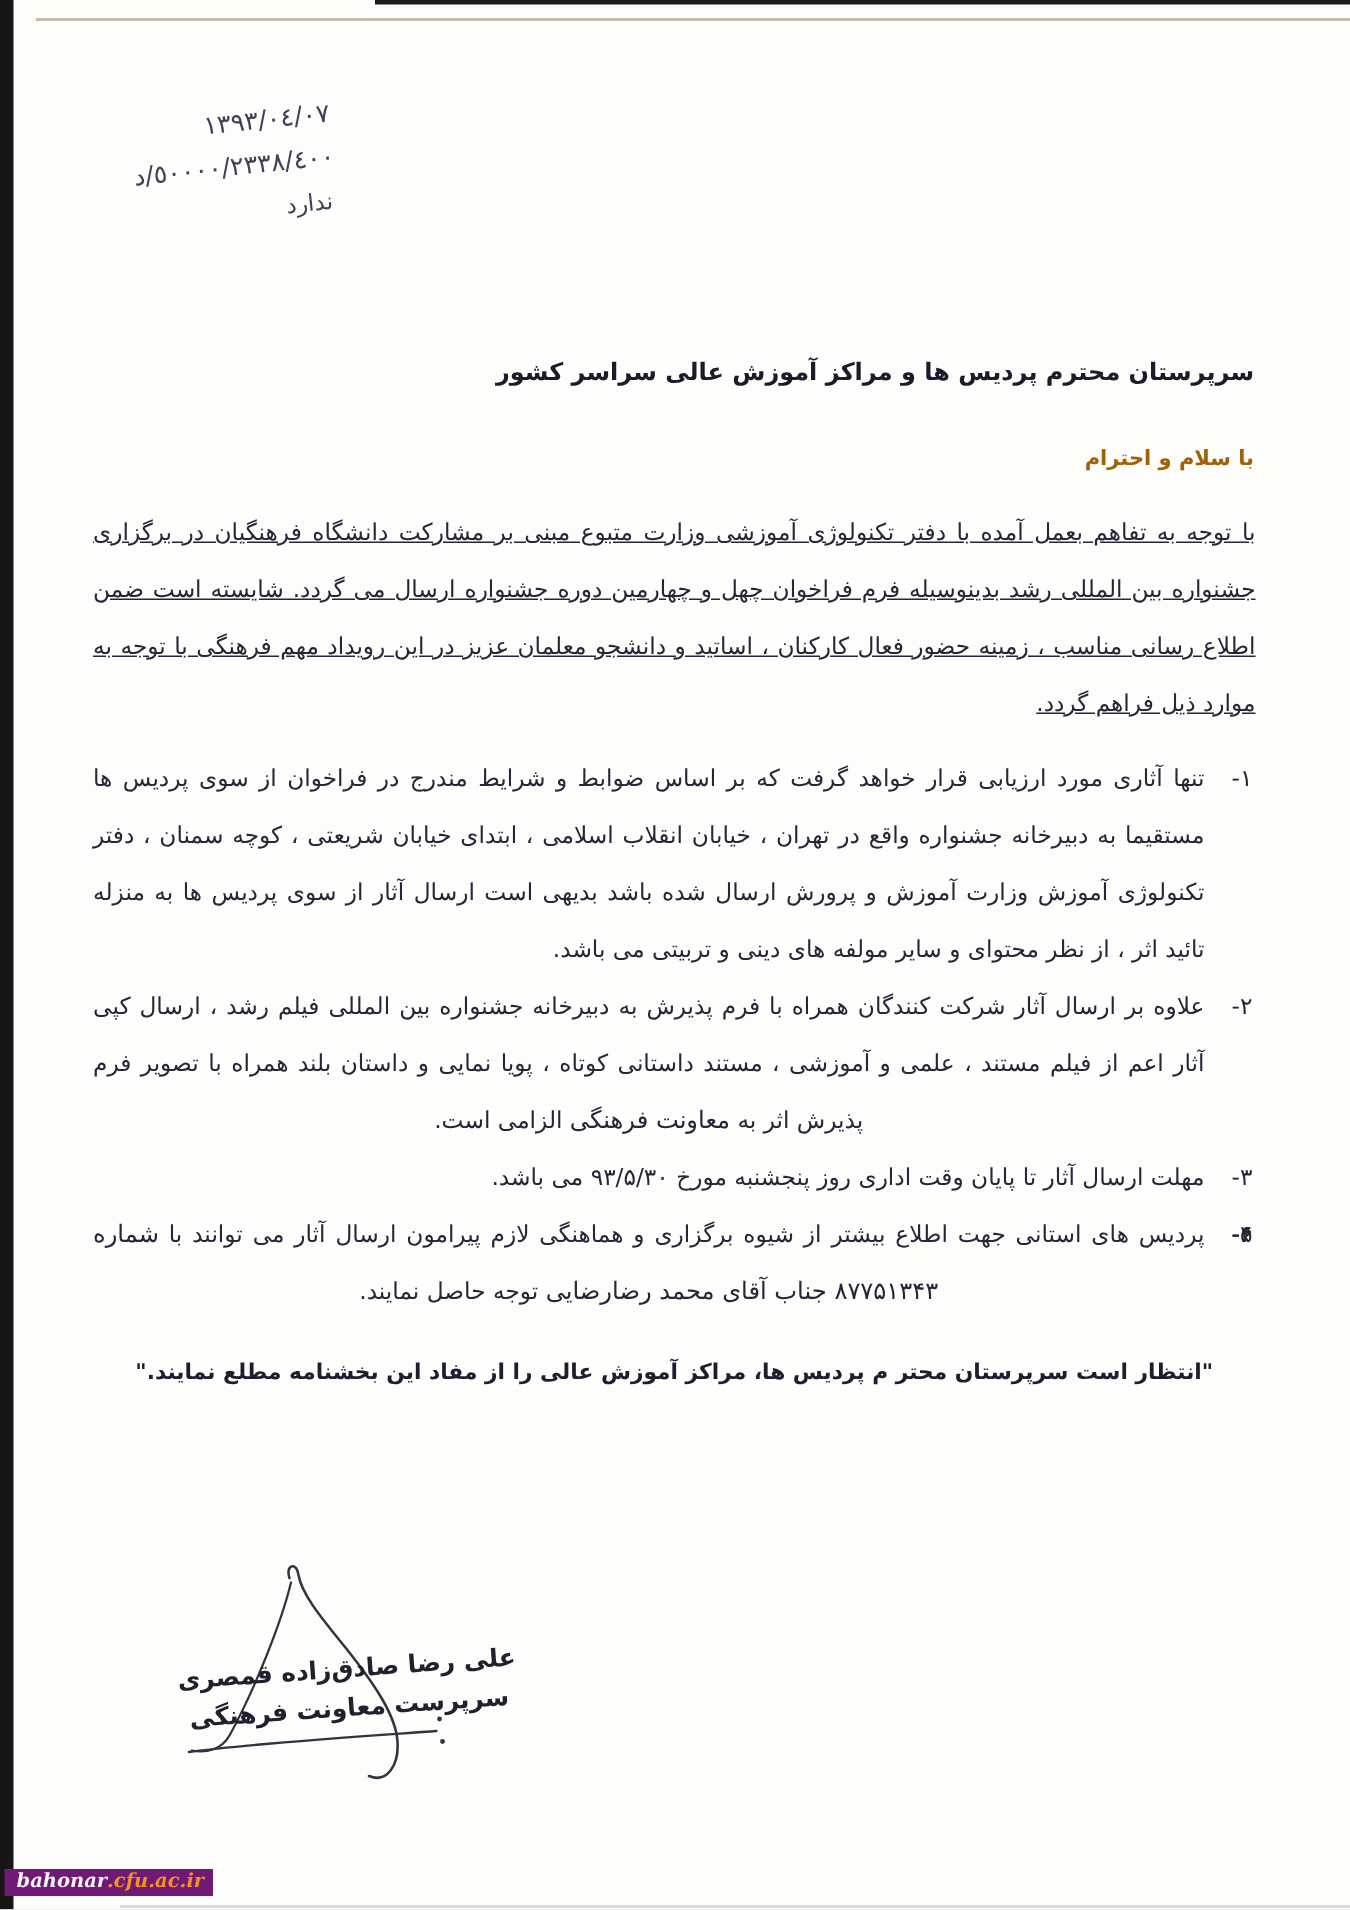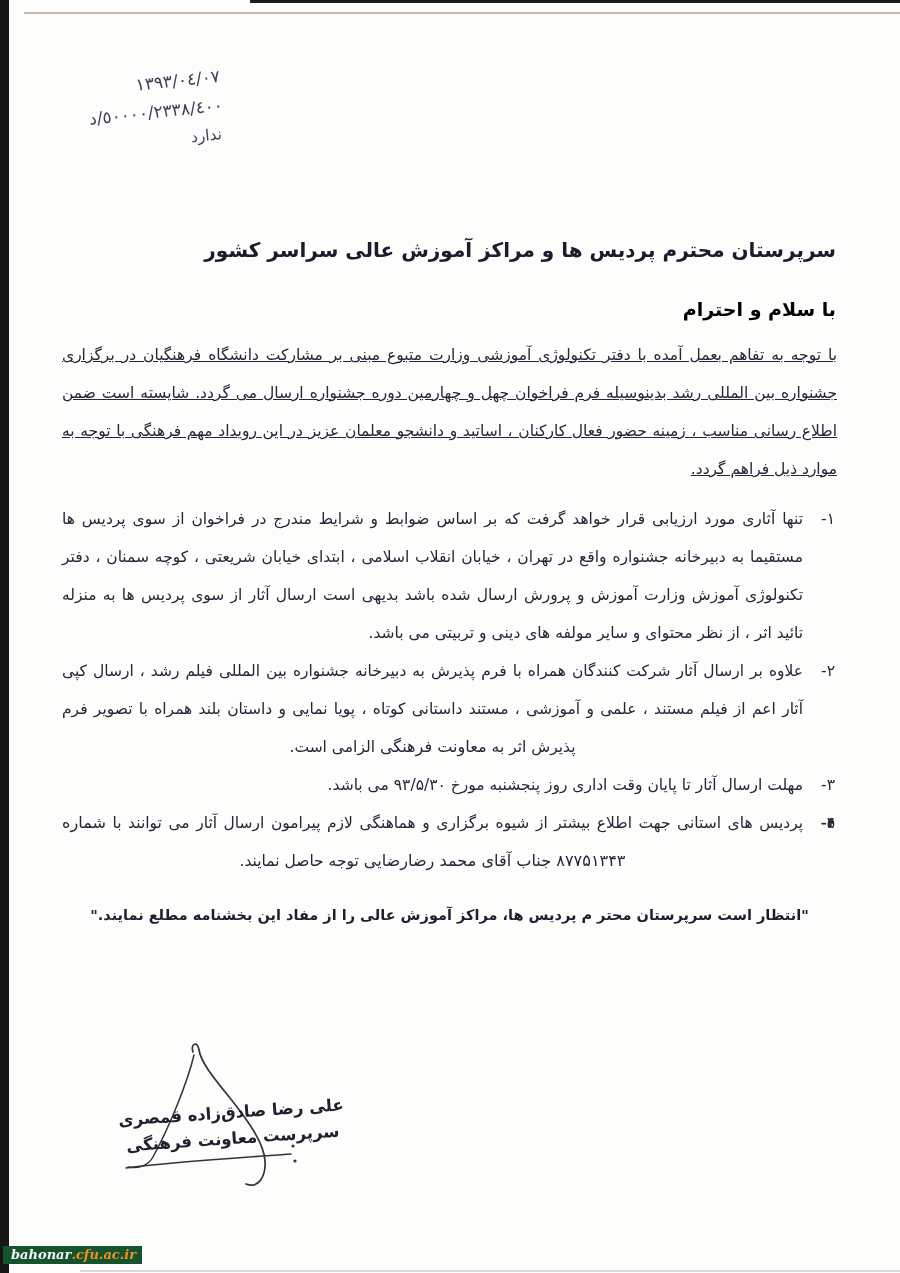--- a/index.html
+++ b/index.html
@@ -23,25 +23,25 @@
     position:absolute;top:62px;right:682px;
     transform:rotate(-6deg);transform-origin:top right;
     text-align:right;color:#404058;font-size:17px;line-height:29px;
     white-space:nowrap;
   }
   .stamp .attachment{font-size:15.5px;padding-right:4px;}
   .ltr-visual{direction:ltr;unicode-bidi:bidi-override;display:inline-block;}
 
   .recipient{
     position:absolute;top:238px;right:64px;
-    font-size:20px;font-weight:bold;color:#1b1b2b;margin-left:28px;
+    font-size:16px;font-weight:bold;color:#1b1b2b;margin-left:28px;
   }
   .salutation{
     position:absolute;top:298px;right:64px;
-    font-size:19px;font-weight:bold;color:#000000;
+    font-size:14px;font-weight:bold;color:#a16207;
   }
 
   .body-text{
     position:absolute;top:336px;right:63px;left:62px;
     direction:rtl;
     font-size:15.5px;line-height:38px;text-align:justify;
   }
   .intro{text-align:justify;text-decoration:underline;}
   .items{margin-top:12px;}
   .item{position:relative;padding-right:34px;text-align:justify;}
@@ -58,21 +58,21 @@
   .signature-block{
     position:absolute;left:112px;top:1100px;width:240px;
     transform:rotate(-4deg);
     direction:rtl;text-align:center;
     font-weight:bold;font-size:16.5px;line-height:26px;color:#20202f;
   }
   .signature-ink{position:absolute;left:108px;top:1038px;}
 
   .watermark{
     position:absolute;left:3px;top:1246px;height:17px;
-    background:#14532d;
+    background:#701a75;
     display:flex;align-items:center;padding:0 6px 1px 8px;
     font-family:"DejaVu Serif",serif;font-style:italic;font-weight:bold;
     font-size:13px;line-height:17px;white-space:nowrap;
   }
   .wm-prefix{color:#f4f4f4;}
   .wm-suffix{}
 </style>
 </head>
 <body>
 

